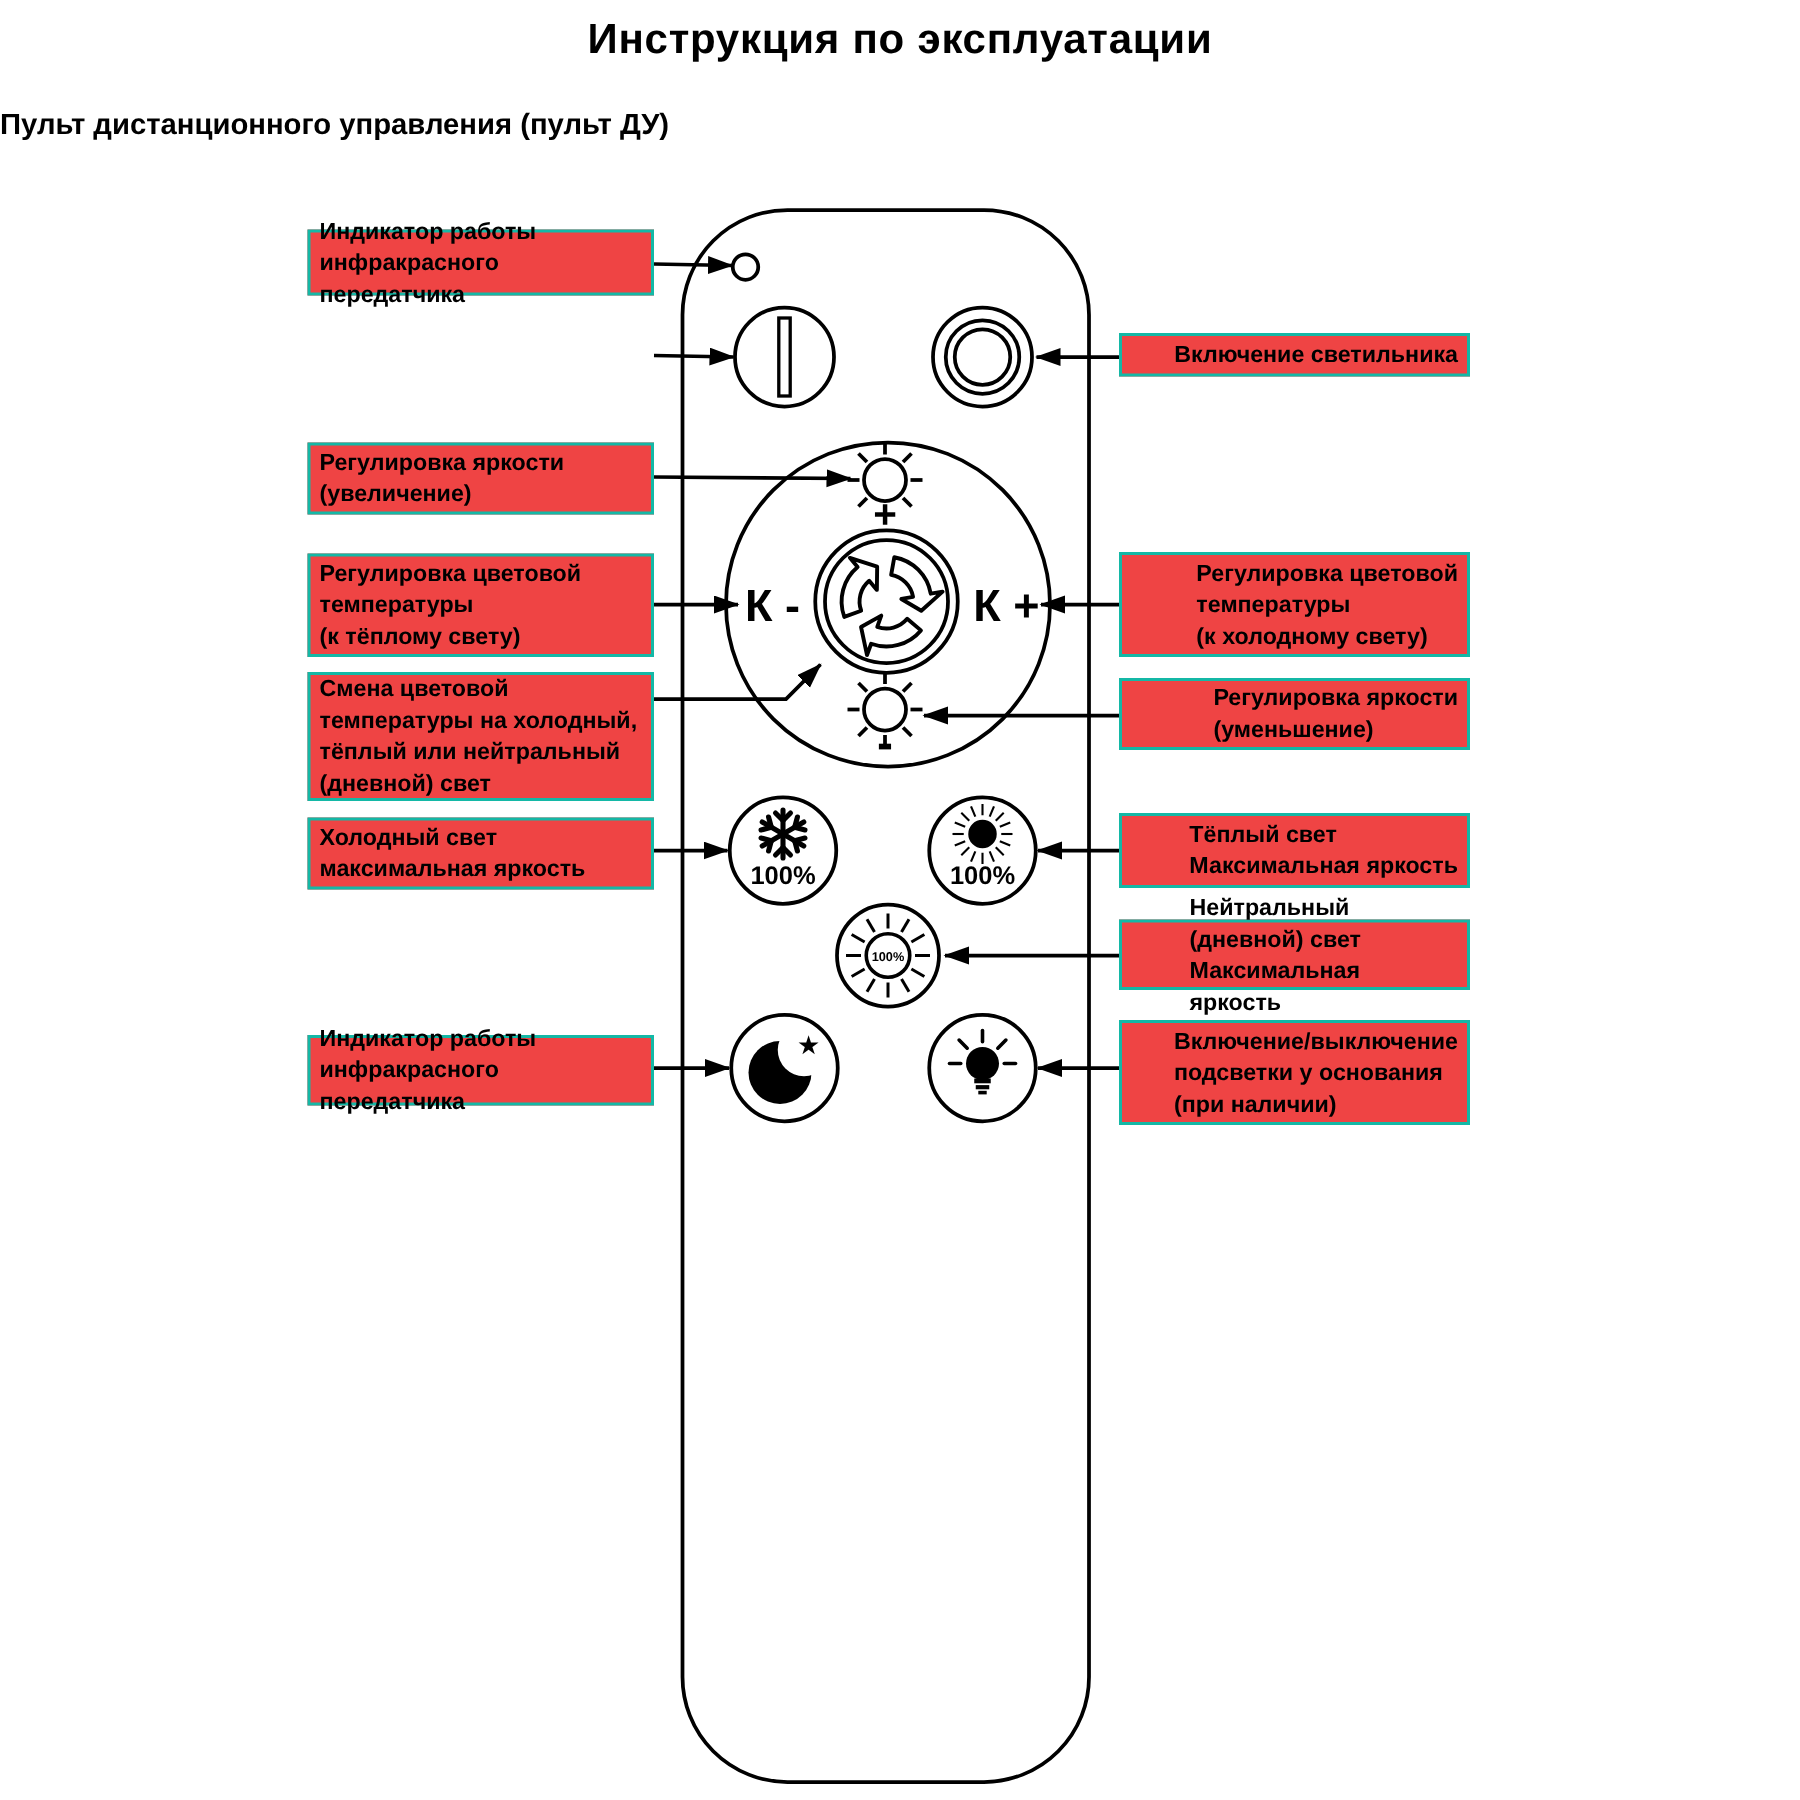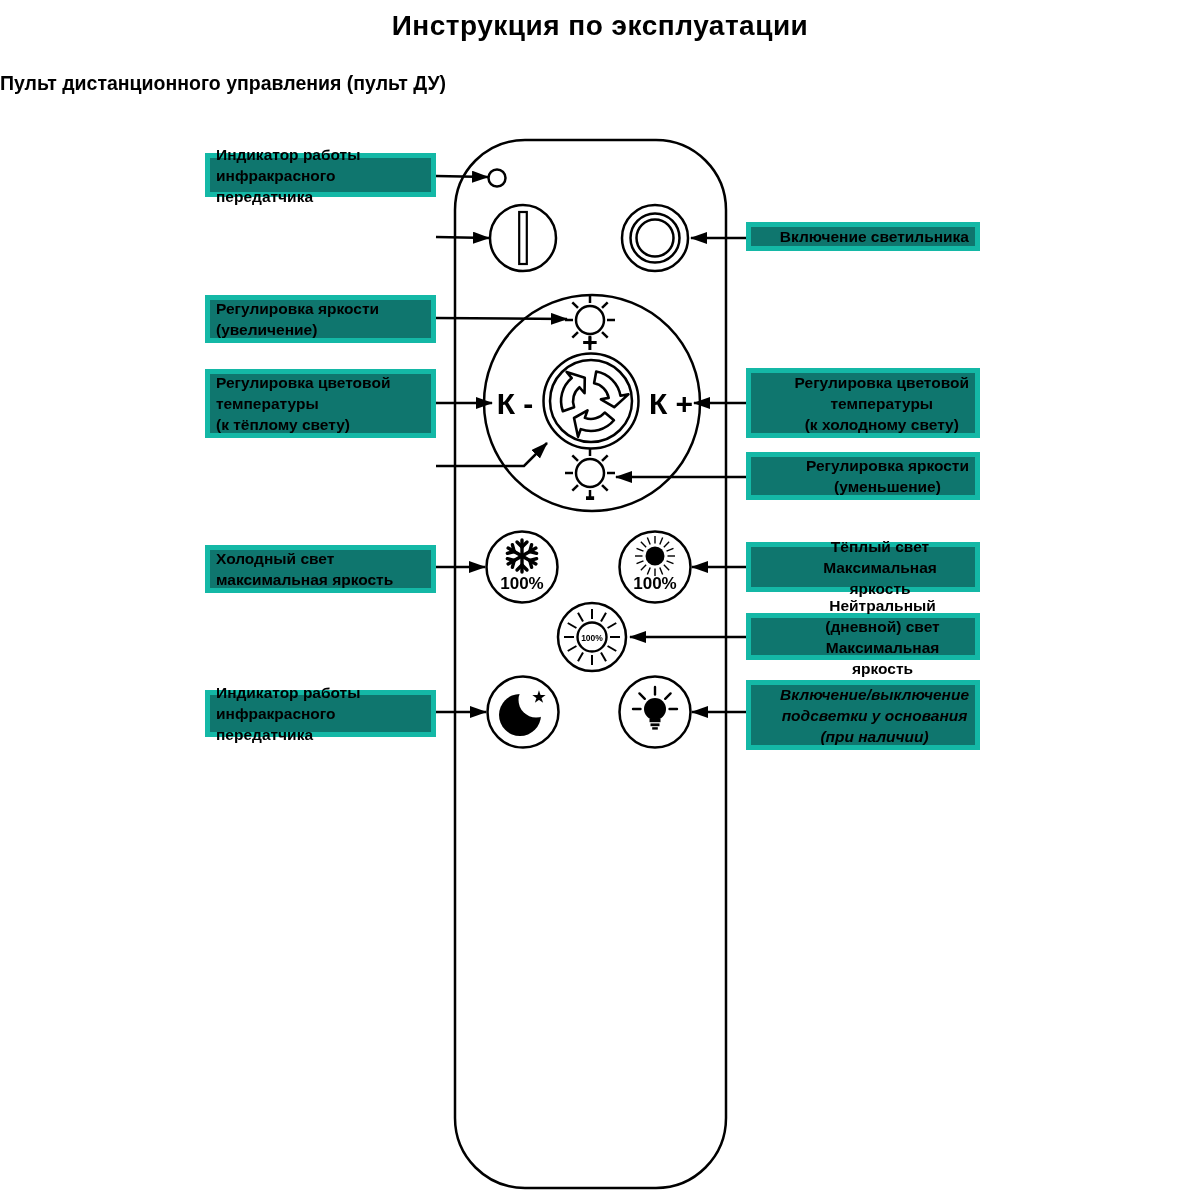--- a/index.html
+++ b/index.html
@@ -3,25 +3,25 @@
 <meta charset="utf-8">
 <style>
   html,body{margin:0;padding:0;background:#fff;}
   #page{position:relative;width:988px;height:1200px;background:#fff;overflow:hidden;
         font-family:"Liberation Sans",sans-serif;color:#000;border-radius:22px;}
   #diagram-svg{position:absolute;left:0;top:0;}
   .page-title{position:absolute;top:10px;left:0;width:1200px;text-align:center;
               font-weight:bold;font-size:28px;letter-spacing:.5px;}
   .page-subtitle{position:absolute;top:72px;left:0;width:1200px;
               font-weight:bold;font-size:19.5px;}
-  .label-box{position:absolute;box-sizing:border-box;border:5px solid #14b8a6;background:#0f766e;
+  .label-box{position:absolute;box-sizing:border-box;border:2px solid #14b8a6;background:#ef4444;
              display:flex;align-items:center;font-weight:bold;font-size:15.5px;
              line-height:21px;white-space:pre-line;padding:2px 6px;}
   .lb-left{text-align:left;justify-content:flex-start;}
-  .lb-right{text-align:center;justify-content:flex-end;}
+  .lb-right{text-align:left;justify-content:flex-end;}
   svg text{font-family:"Liberation Sans",sans-serif;font-weight:bold;fill:#000;}
 </style>
 </head>
 <body>
 
 <div id="page">
 
   <div class="page-title">Инструкция по эксплуатации</div>
   <div class="page-subtitle">Пульт дистанционного управления (пульт ДУ)</div>
 
@@ -216,32 +216,36 @@
     </g>
   </svg>
 
   <div class="label-box lb-left" style="left:205px;top:153px;width:231px;height:44px;">Индикатор работы
 инфракрасного передатчика</div>
   <div class="label-box lb-left" style="left:205px;top:295px;width:231px;height:48px;">Регулировка яркости
 (увеличение)</div>
   <div class="label-box lb-left" style="left:205px;top:369px;width:231px;height:69px;">Регулировка цветовой
 температуры
 (к тёплому свету)</div>
+  <div class="label-box lb-left" style="left:205px;top:448px;width:231px;height:86px;">Смена цветовой
+температуры на холодный,
+тёплый или нейтральный
+(дневной) свет</div>
   <div class="label-box lb-left" style="left:205px;top:545px;width:231px;height:48px;">Холодный свет
 максимальная яркость</div>
   <div class="label-box lb-left" style="left:205px;top:690px;width:231px;height:47px;">Индикатор работы
 инфракрасного передатчика</div>
 
   <div class="label-box lb-right" style="left:746px;top:222px;width:234px;height:29px;">Включение светильника</div>
   <div class="label-box lb-right" style="left:746px;top:368px;width:234px;height:70px;">Регулировка цветовой
 температуры
 (к холодному свету)</div>
   <div class="label-box lb-right" style="left:746px;top:452px;width:234px;height:48px;">Регулировка яркости
 (уменьшение)</div>
   <div class="label-box lb-right" style="left:746px;top:542px;width:234px;height:50px;padding-left:40px;">Тёплый свет
 Максимальная яркость</div>
   <div class="label-box lb-right" style="left:746px;top:613px;width:234px;height:47px;padding-left:45px;">Нейтральный (дневной) свет
 Максимальная яркость</div>
-  <div class="label-box lb-right" style="left:746px;top:680px;width:234px;height:70px;font-style:italic;">Включение/выключение
+  <div class="label-box lb-right" style="left:746px;top:680px;width:234px;height:70px;">Включение/выключение
 подсветки у основания
 (при наличии)</div>
 
 </div>
 
 </body></html>

